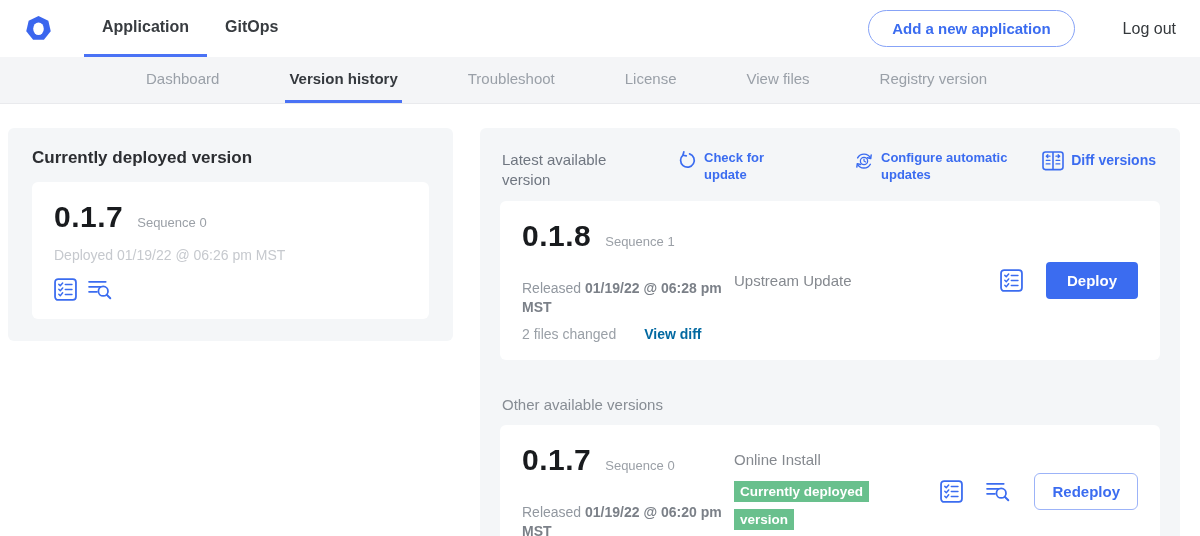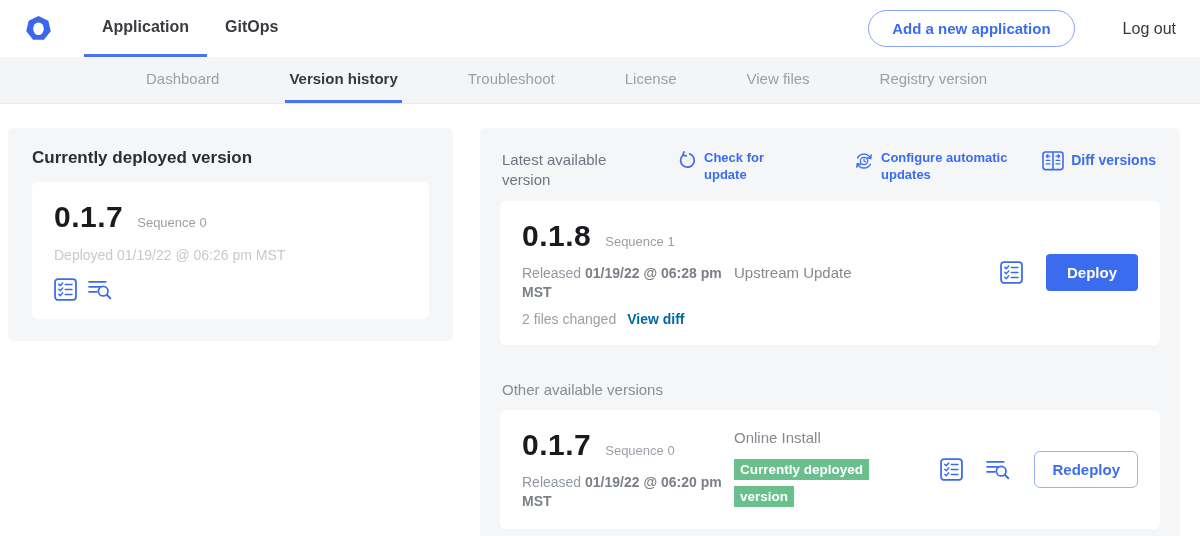--- a/index.html
+++ b/index.html
@@ -69,23 +69,23 @@
   .rp-action .glyph { margin-top:1px; flex:none; }
   .act-check { margin-left:46px; }
   .act-config { margin-left:72px; }
   .act-diff { margin-left:auto; align-items:center; font-size:14px; }
   .lbl-narrow { max-width:78px; }
   .lbl-mid { max-width:140px; }
 
   
   .version-card { display:flex; align-items:center; margin-top:12px; }
   .card-left { width:212px; flex:none; }
-  .released { margin-top:11px; font-size:14px; color:#9298a0; line-height:1.35; max-width:200px; }
+  .released { margin-top:26px; font-size:14px; color:#9298a0; line-height:1.35; max-width:200px; }
   .released-date { color:#7b8088; font-weight:700; }
-  .files-row { margin-top:9px; font-size:14px; color:#9aa0a7; display:flex; gap:11px; }
+  .files-row { margin-top:9px; font-size:14px; color:#9aa0a7; display:flex; gap:28px; }
   .view-diff { color:#0369a1; font-weight:600; cursor:pointer; }
   .card-mid { flex:1; font-size:15px; color:#85898f; }
   .card-right { display:flex; align-items:center; gap:23px; flex:none;border-radius:9px; }
   .deploy-btn {
     background:#3b6cf0; color:#fff; border:none; border-radius:4px;
     font-size:15px; font-weight:700; padding:10px 21px; font-family:inherit; cursor:pointer;
   }
   .redeploy-btn {
     background:#fff; color:#3b6cf0; border:1px solid #9cb3f8; border-radius:6px;
     font-size:15px; font-weight:700; padding:9px 17px; font-family:inherit; cursor:pointer;

